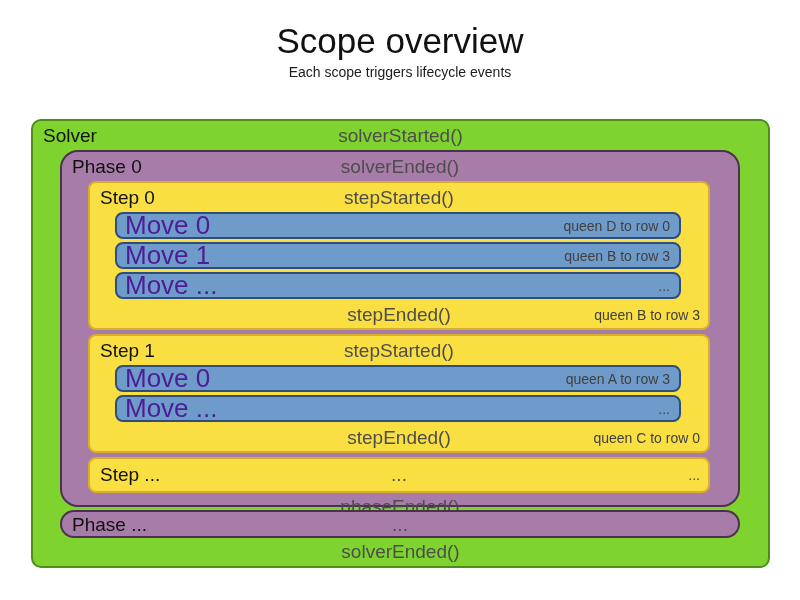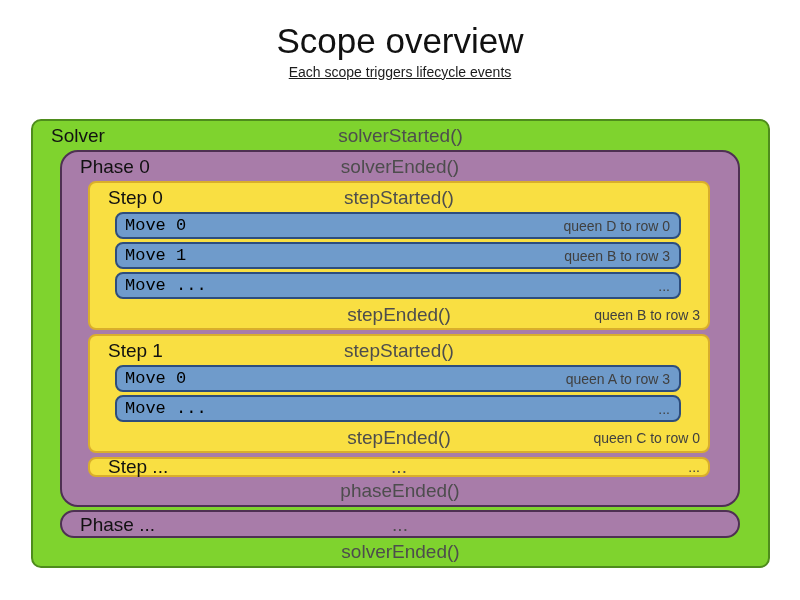--- a/index.html
+++ b/index.html
@@ -17,21 +17,20 @@
     font-size: 35px;
     margin-top: 22px;
     line-height: 1.1;
     color: #111;
   }
   .subtitle {
     text-align: center;
     font-size: 14px;
     margin-top: 3px;
     color: #1c1c1c;
-    text-decoration: underline;
   }
 
   .box { box-sizing: border-box; }
 
   .solver-box {
     position: absolute;
     left: 31px; top: 119px;
     width: 739px; height: 449px;
     background: #7fd32e;
     border: 2px solid #4e8c1c;
@@ -46,33 +45,33 @@
   }
   .phase-box.main { height: 357px; }
   .phase-box.more { height: 28px; margin-top: 3px; position: relative; display: flex; align-items: flex-end; }
   .step-box {
     margin-left: 26px;
     width: 622px;
     background: #f9df42;
     border: 2px solid #d9ae2b;
     border-radius: 8px;
   }
-  .step-box.more { height: 20px; margin-top: 4px; position: relative; display: flex; align-items: center; }
+  .step-box.more { height: 36px; margin-top: 4px; position: relative; display: flex; align-items: center; }
   .step-box.main { margin-top: 0; }
   .step-box + .step-box { margin-top: 4px; }
 
   .scope-header {
     position: relative;
     height: 29px;
     display: flex;
     align-items: center;
   }
 
   .scope-label {
-    padding-left: 18px;
+    padding-left: 10px;
     font-size: 19px;
     color: #111;
     white-space: nowrap;
     z-index: 1;
   }
   .event {
     position: absolute;
     left: 0; right: 0;
     text-align: center;
     font-size: 19px;
@@ -97,21 +96,21 @@
     height: 27px;
     margin-bottom: 3px;
     background: #6f9bcb;
     border: 2px solid #2d4d7d;
     border-radius: 8px;
     display: flex;
     align-items: center;
     justify-content: space-between;
     padding: 0 9px 0 8px;
   }
-  .move-label { font-size: 17px; color: #000000; font-family: Liberation Mono, monospace; }
+  .move-label { font-size: 26px; color: #4c1d95; }
 
   .footer-row {
     position: relative;
     height: 26px;
     display: flex;
     align-items: center;
   }
   .ended-row {
     position: relative;
     height: 28px;

